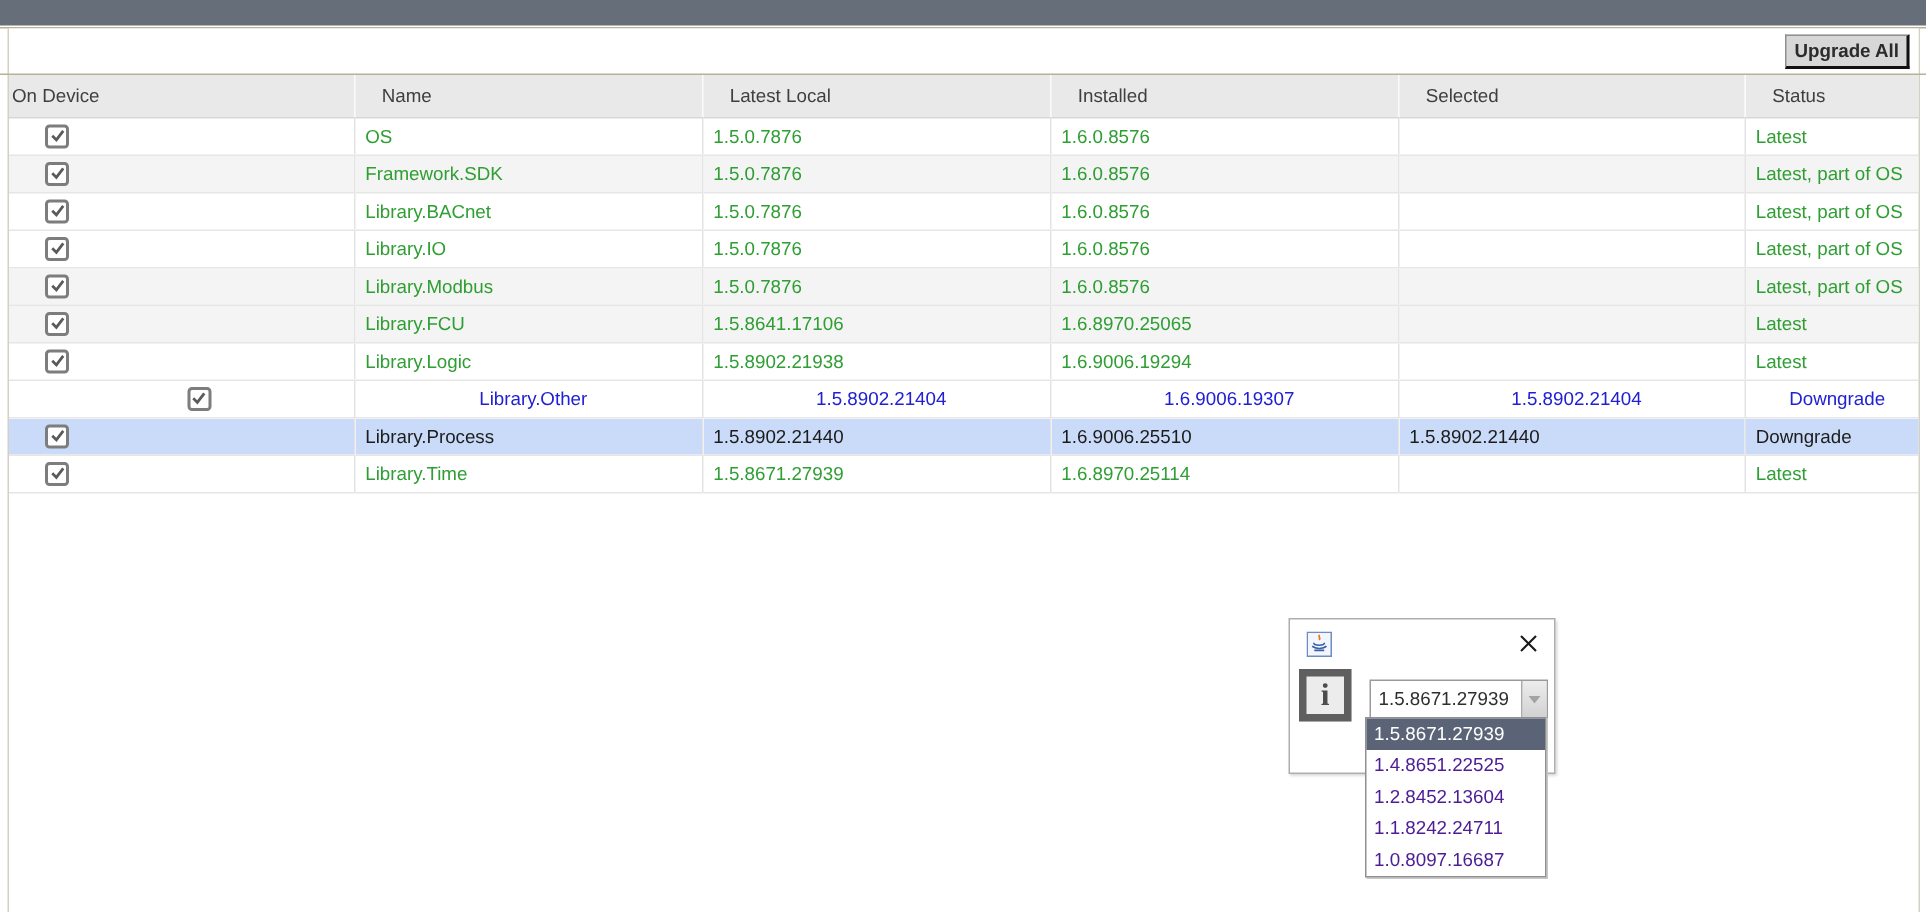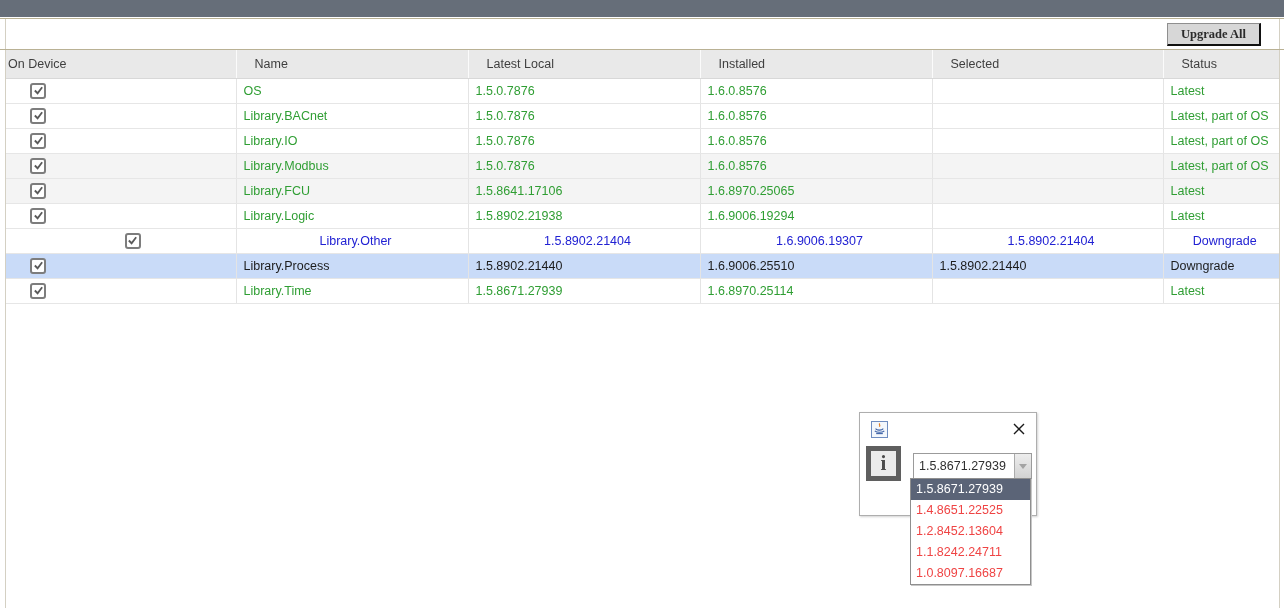--- a/index.html
+++ b/index.html
@@ -10,24 +10,24 @@
   .topbar { position:absolute; left:0; top:0; width:1284px; height:17px; background:#666e79; }
   .hline  { position:absolute; left:0; width:1284px; height:1px; background:#b9b194; }
   .hline1 { top:18px; }
   .hline2 { top:49px; }
   .vline  { position:absolute; top:19px; bottom:0; width:1px; background:#d4d0c3; }
   .vline-left  { left:5px; }
   .vline-right { left:1279px; }
 
   .toolbar { position:absolute; left:6px; top:19px; width:1273px; height:30px; background:#fff; }
   .btn-upgrade {
-    position:absolute; right:18px; top:4px; height:23px; padding:0 13px;
+    position:absolute; right:6px; top:4px; height:23px; padding:0 5px;
     background:#d7d7d7; border:1px solid #8f8f8f;
     border-right:2px solid #111; border-bottom:2px solid #111;
-    font-family:Liberation Serif, serif; font-size:12.5px; font-weight:bold; color:#2b2b2b;
+    font-family:Liberation Sans, sans-serif; font-size:12.5px; font-weight:bold; color:#2b2b2b;
     cursor:pointer; line-height:20px;
   }
 
   table.grid { position:absolute; left:6px; top:50px; width:1273px;
                border-collapse:collapse; table-layout:fixed; }
   table.grid th {
     height:28px; background:#e9e9e9; color:#3f3f3f; font-weight:normal;
     font-size:12.5px; text-align:left; padding-left:18px;
     border-bottom:1px solid #d8d8d8; border-left:1px solid #fbfbfb;
   }
@@ -77,21 +77,21 @@
     display:flex; align-items:center; justify-content:center;
   }
   .combo-arrow { width:0; height:0; border-left:4px solid transparent;
                  border-right:4px solid transparent; border-top:5px solid #a3a3a3; }
 
   .dropdown {
     position:absolute; left:910px; top:478px; width:121px; z-index:11;
     background:#fff; border:1px solid #8f8f8f; box-shadow:1px 1px 0 #c7c7c7;
   }
   .dropdown .opt { height:21px; line-height:21px; padding-left:5px;
-                   font-size:12.5px; color:#ef4444; cursor:pointer; white-space:nowrap; }
+                   font-size:12.5px; color:#4c1d95; cursor:pointer; white-space:nowrap; }
   .dropdown .opt.selected { background:#5b6477; color:#ffffff; }
 </style>
 </head>
 <body>
 
 <div class="topbar"></div>
 <div class="hline hline1"></div>
 <div class="vline vline-left"></div>
 <div class="vline vline-right"></div>
 
@@ -124,20 +124,32 @@
         <td><span class="checkbox">
             <svg width="11" height="11" viewBox="0 0 12 12">
               <path d="M2 6 L5 9 L10 2.5" stroke="#5a5a5a" stroke-width="2" fill="none"></path>
             </svg>
           </span></td>
         <td>OS</td>
         <td>1.5.0.7876</td>
         <td>1.6.0.8576</td>
         <td></td>
         <td>Latest</td>
+      </tr>
+      <tr class="alt c-green">
+        <td><span class="checkbox">
+            <svg width="11" height="11" viewBox="0 0 12 12">
+              <path d="M2 6 L5 9 L10 2.5" stroke="#5a5a5a" stroke-width="2" fill="none"></path>
+            </svg>
+          </span></td>
+        <td>Framework.SDK</td>
+        <td>1.5.0.7876</td>
+        <td>1.6.0.8576</td>
+        <td></td>
+        <td>Latest, part of OS</td>
       </tr>
       <tr class="c-green">
         <td><span class="checkbox">
             <svg width="11" height="11" viewBox="0 0 12 12">
               <path d="M2 6 L5 9 L10 2.5" stroke="#5a5a5a" stroke-width="2" fill="none"></path>
             </svg>
           </span></td>
         <td>Library.BACnet</td>
         <td>1.5.0.7876</td>
         <td>1.6.0.8576</td>

